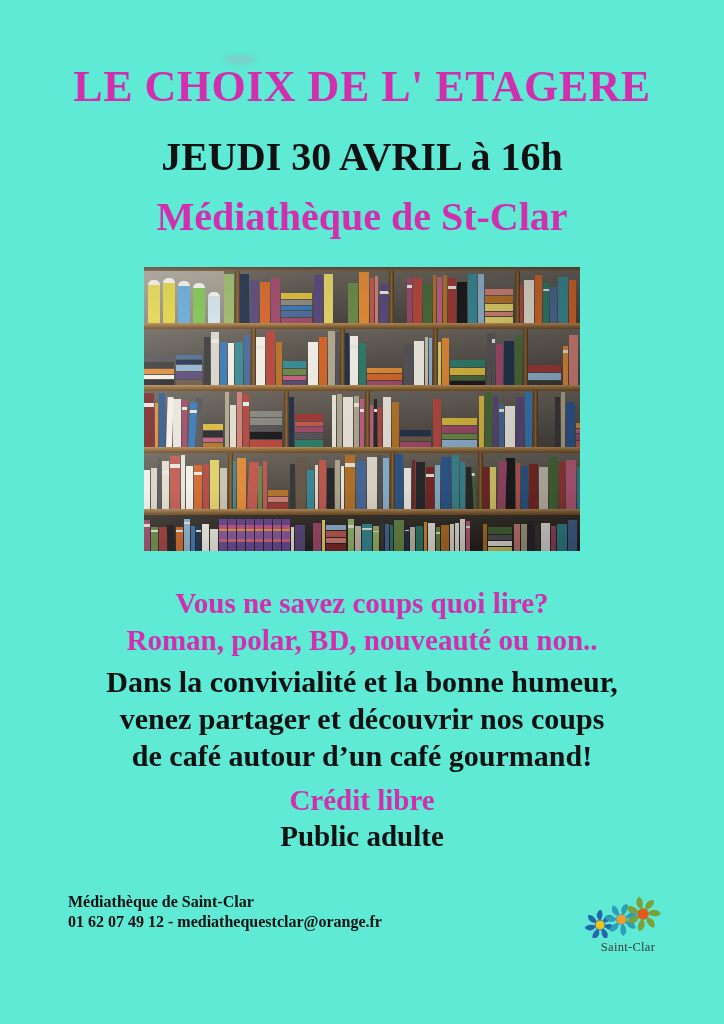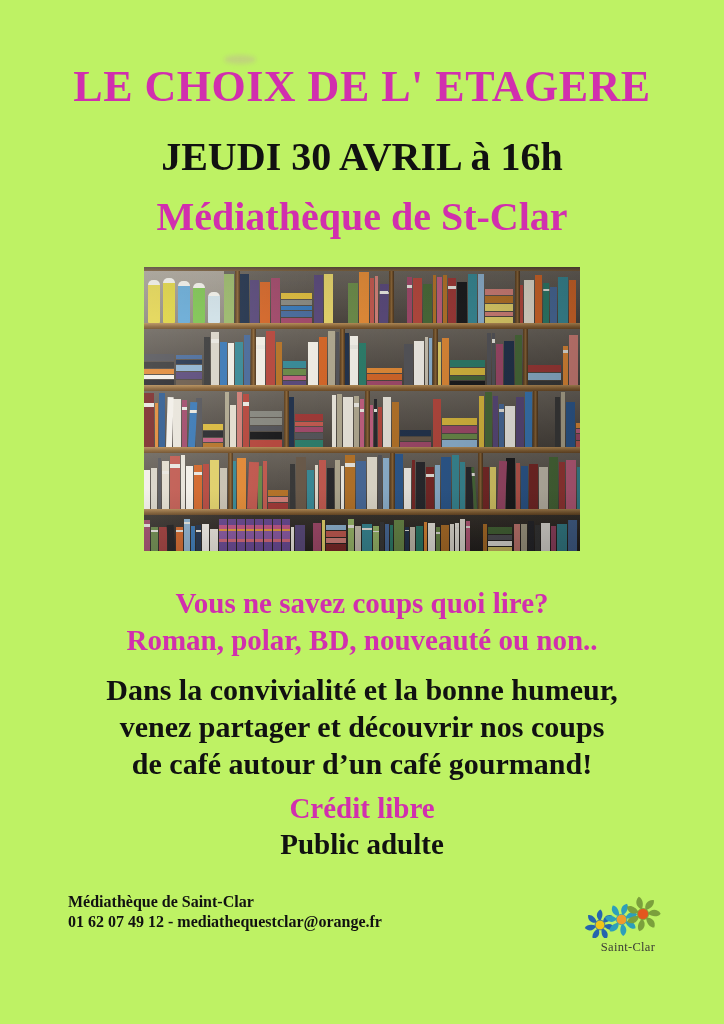--- a/index.html
+++ b/index.html
@@ -1,19 +1,19 @@
 <!DOCTYPE html>
 <html><head>
 <meta charset="utf-8">
 <style>
   html,body{margin:0;padding:0;background:#ffffff;}
   .page{
     position:relative;
     width:724px;height:1024px;
-    background:#bef264;
+    background:#5eead4;
     font-family:"Liberation Serif","DejaVu Serif",serif;
     overflow:hidden;
     text-align:center;
   }
   .smudge{
     position:absolute;top:55px;left:224px;width:32px;height:9px;
     background:rgba(195,145,180,0.30);border-radius:50%;filter:blur(2px);
   }
   .event-title{
     padding-top:62px;
@@ -53,21 +53,21 @@
     padding:0 4px;background:linear-gradient(to bottom,#aaa499,#8a847a);}
   .bottle{width:12px;border-radius:5px 5px 1px 1px;}
   .photo-overlay{
     position:absolute;inset:0;pointer-events:none;
     background:
       linear-gradient(105deg, rgba(255,255,255,0.13) 0%, rgba(0,0,0,0) 35%, rgba(0,0,0,0.10) 70%, rgba(0,0,0,0.22) 100%),
       linear-gradient(to bottom, rgba(0,0,0,0.06), rgba(0,0,0,0) 18%, rgba(0,0,0,0) 78%, rgba(0,0,0,0.14) 100%);
   }
   
   .pink-block{margin-top:34px;color:var(--pink);font-weight:bold;font-size:29px;line-height:37px;}
-  .black-block{margin-top:12px;color:var(--ink);font-weight:bold;font-size:30px;line-height:37px;}
+  .black-block{margin-top:4px;color:var(--ink);font-weight:bold;font-size:30px;line-height:37px;}
   .entry-line{margin-top:8px;color:var(--pink);font-weight:bold;font-size:29px;line-height:36px;}
   .audience-line{color:var(--ink);font-weight:bold;font-size:29px;line-height:36px;}
   
   .footer{
     position:absolute;left:68px;top:892px;
     text-align:left;font-size:16px;font-weight:bold;line-height:19.5px;color:var(--ink);
   }
   .logo{
     position:absolute;left:582px;top:892px;width:92px;text-align:center;
   }

